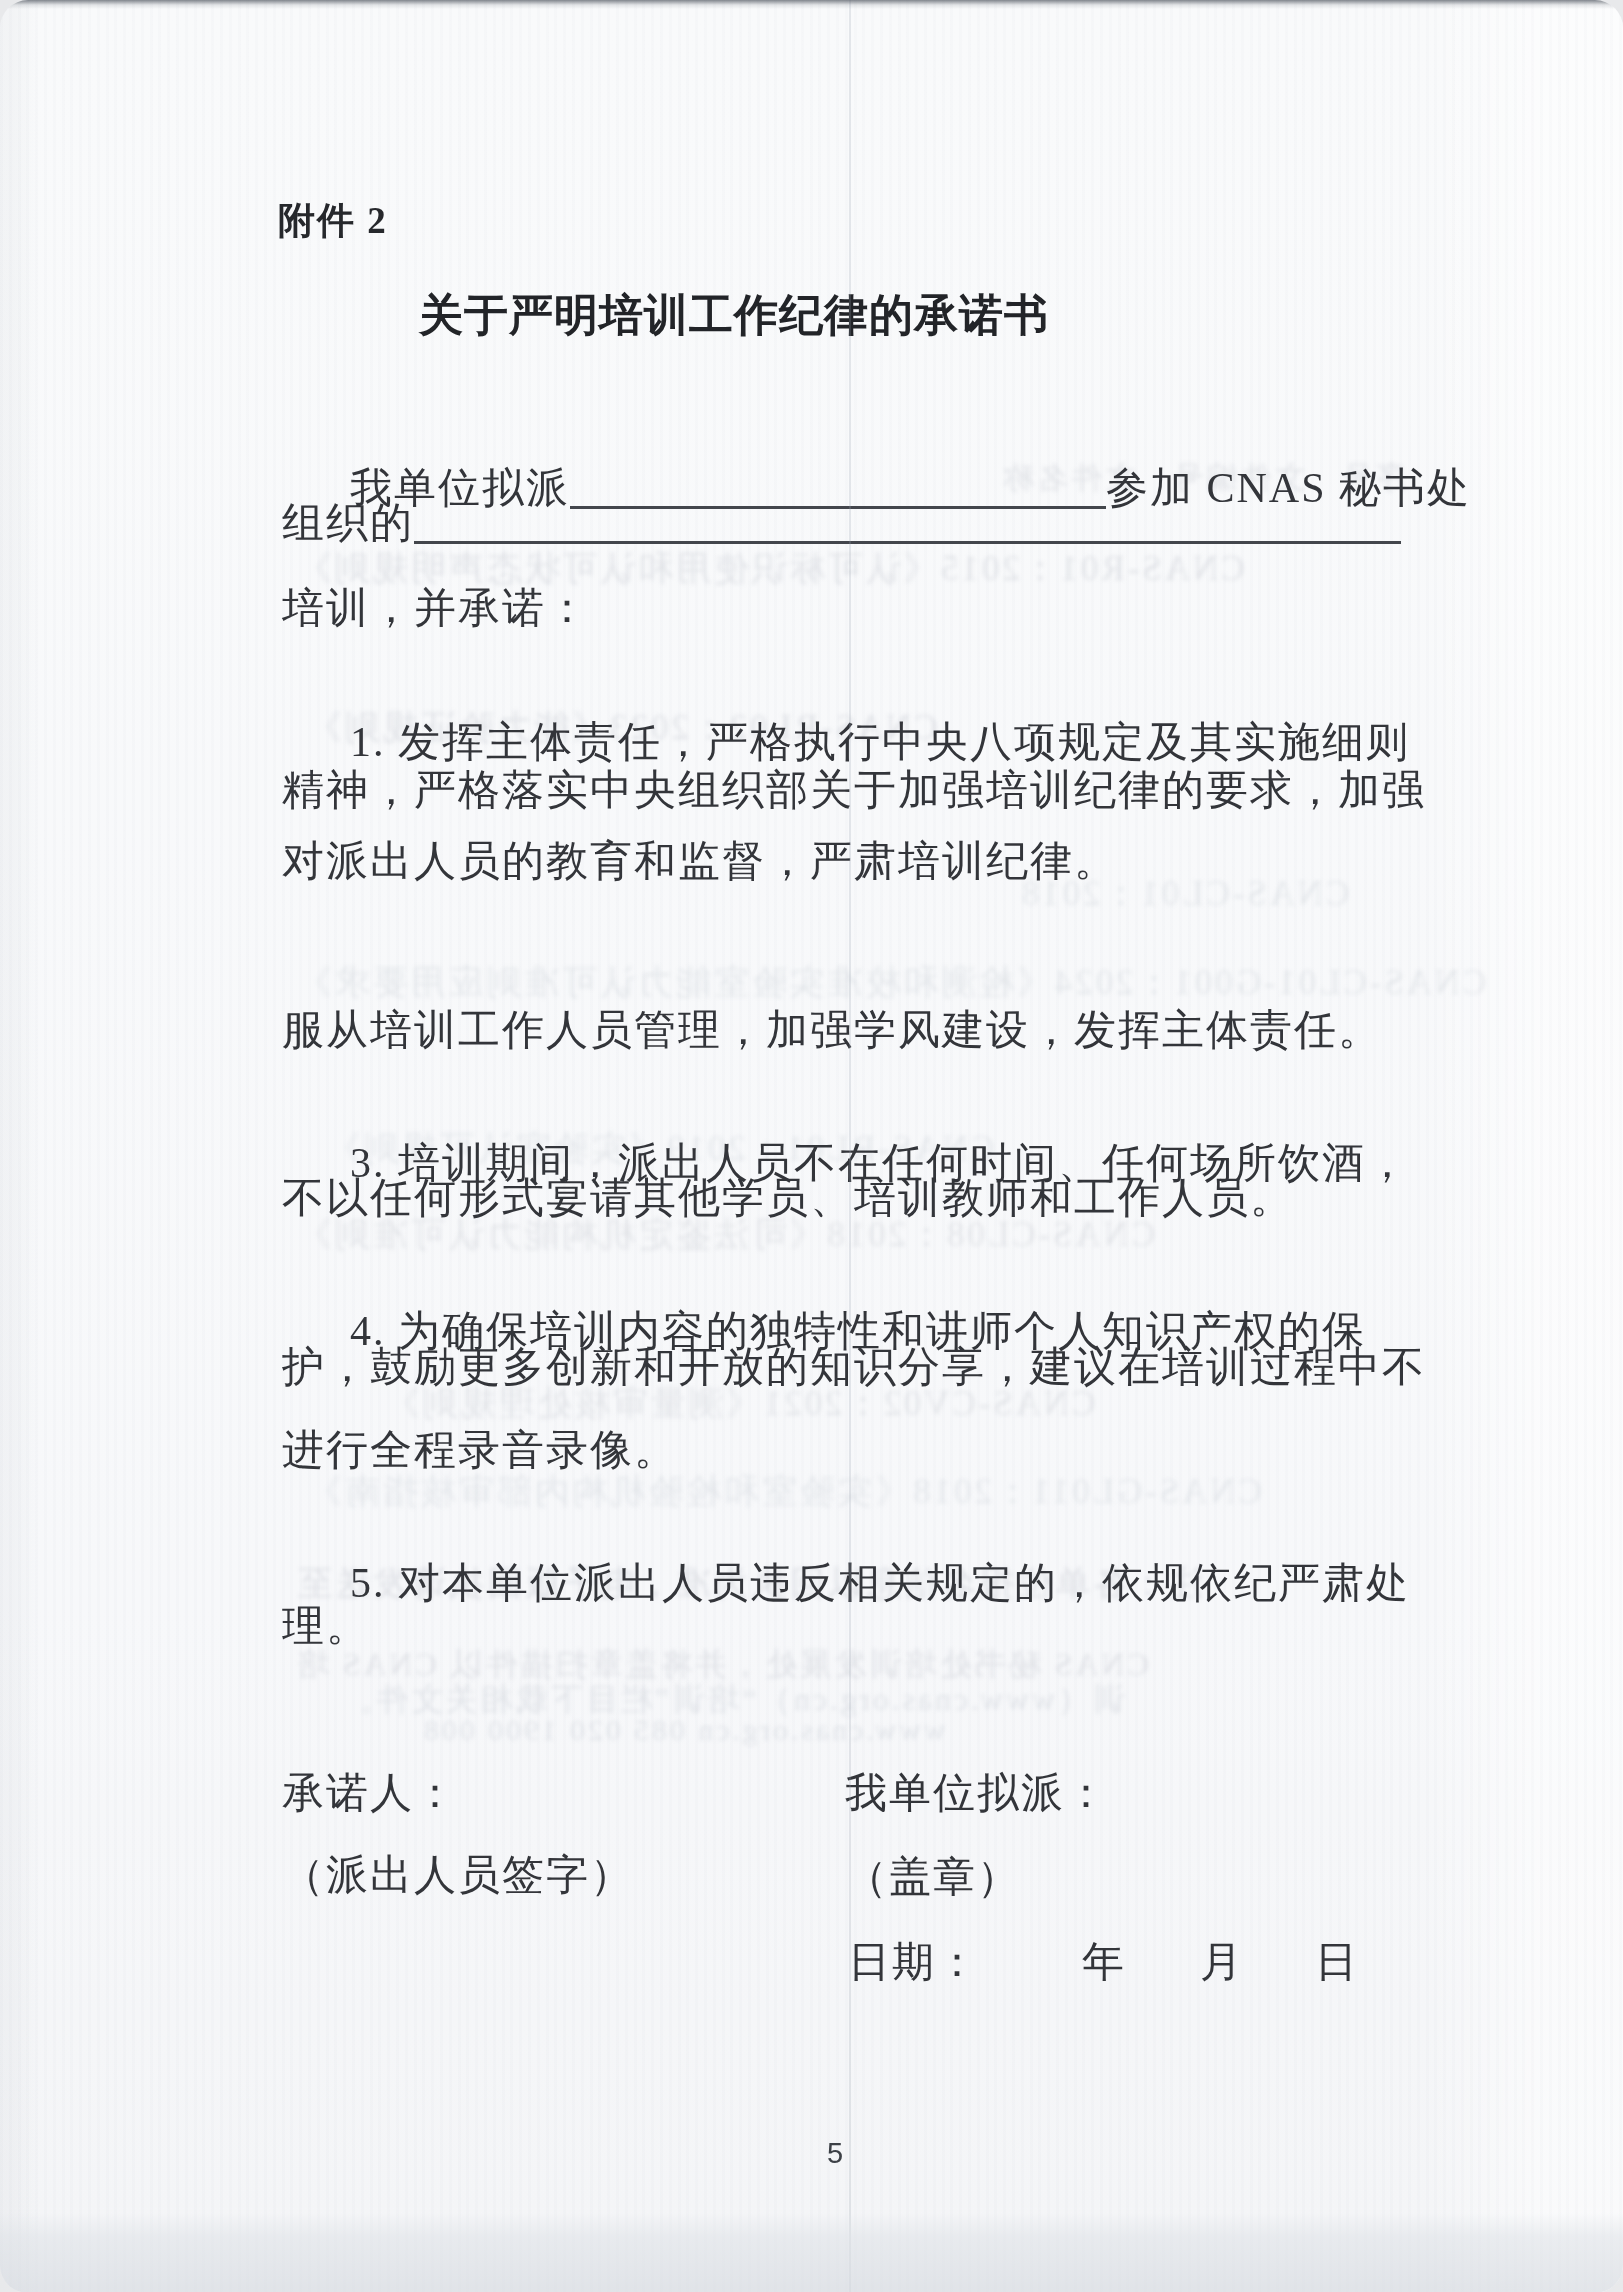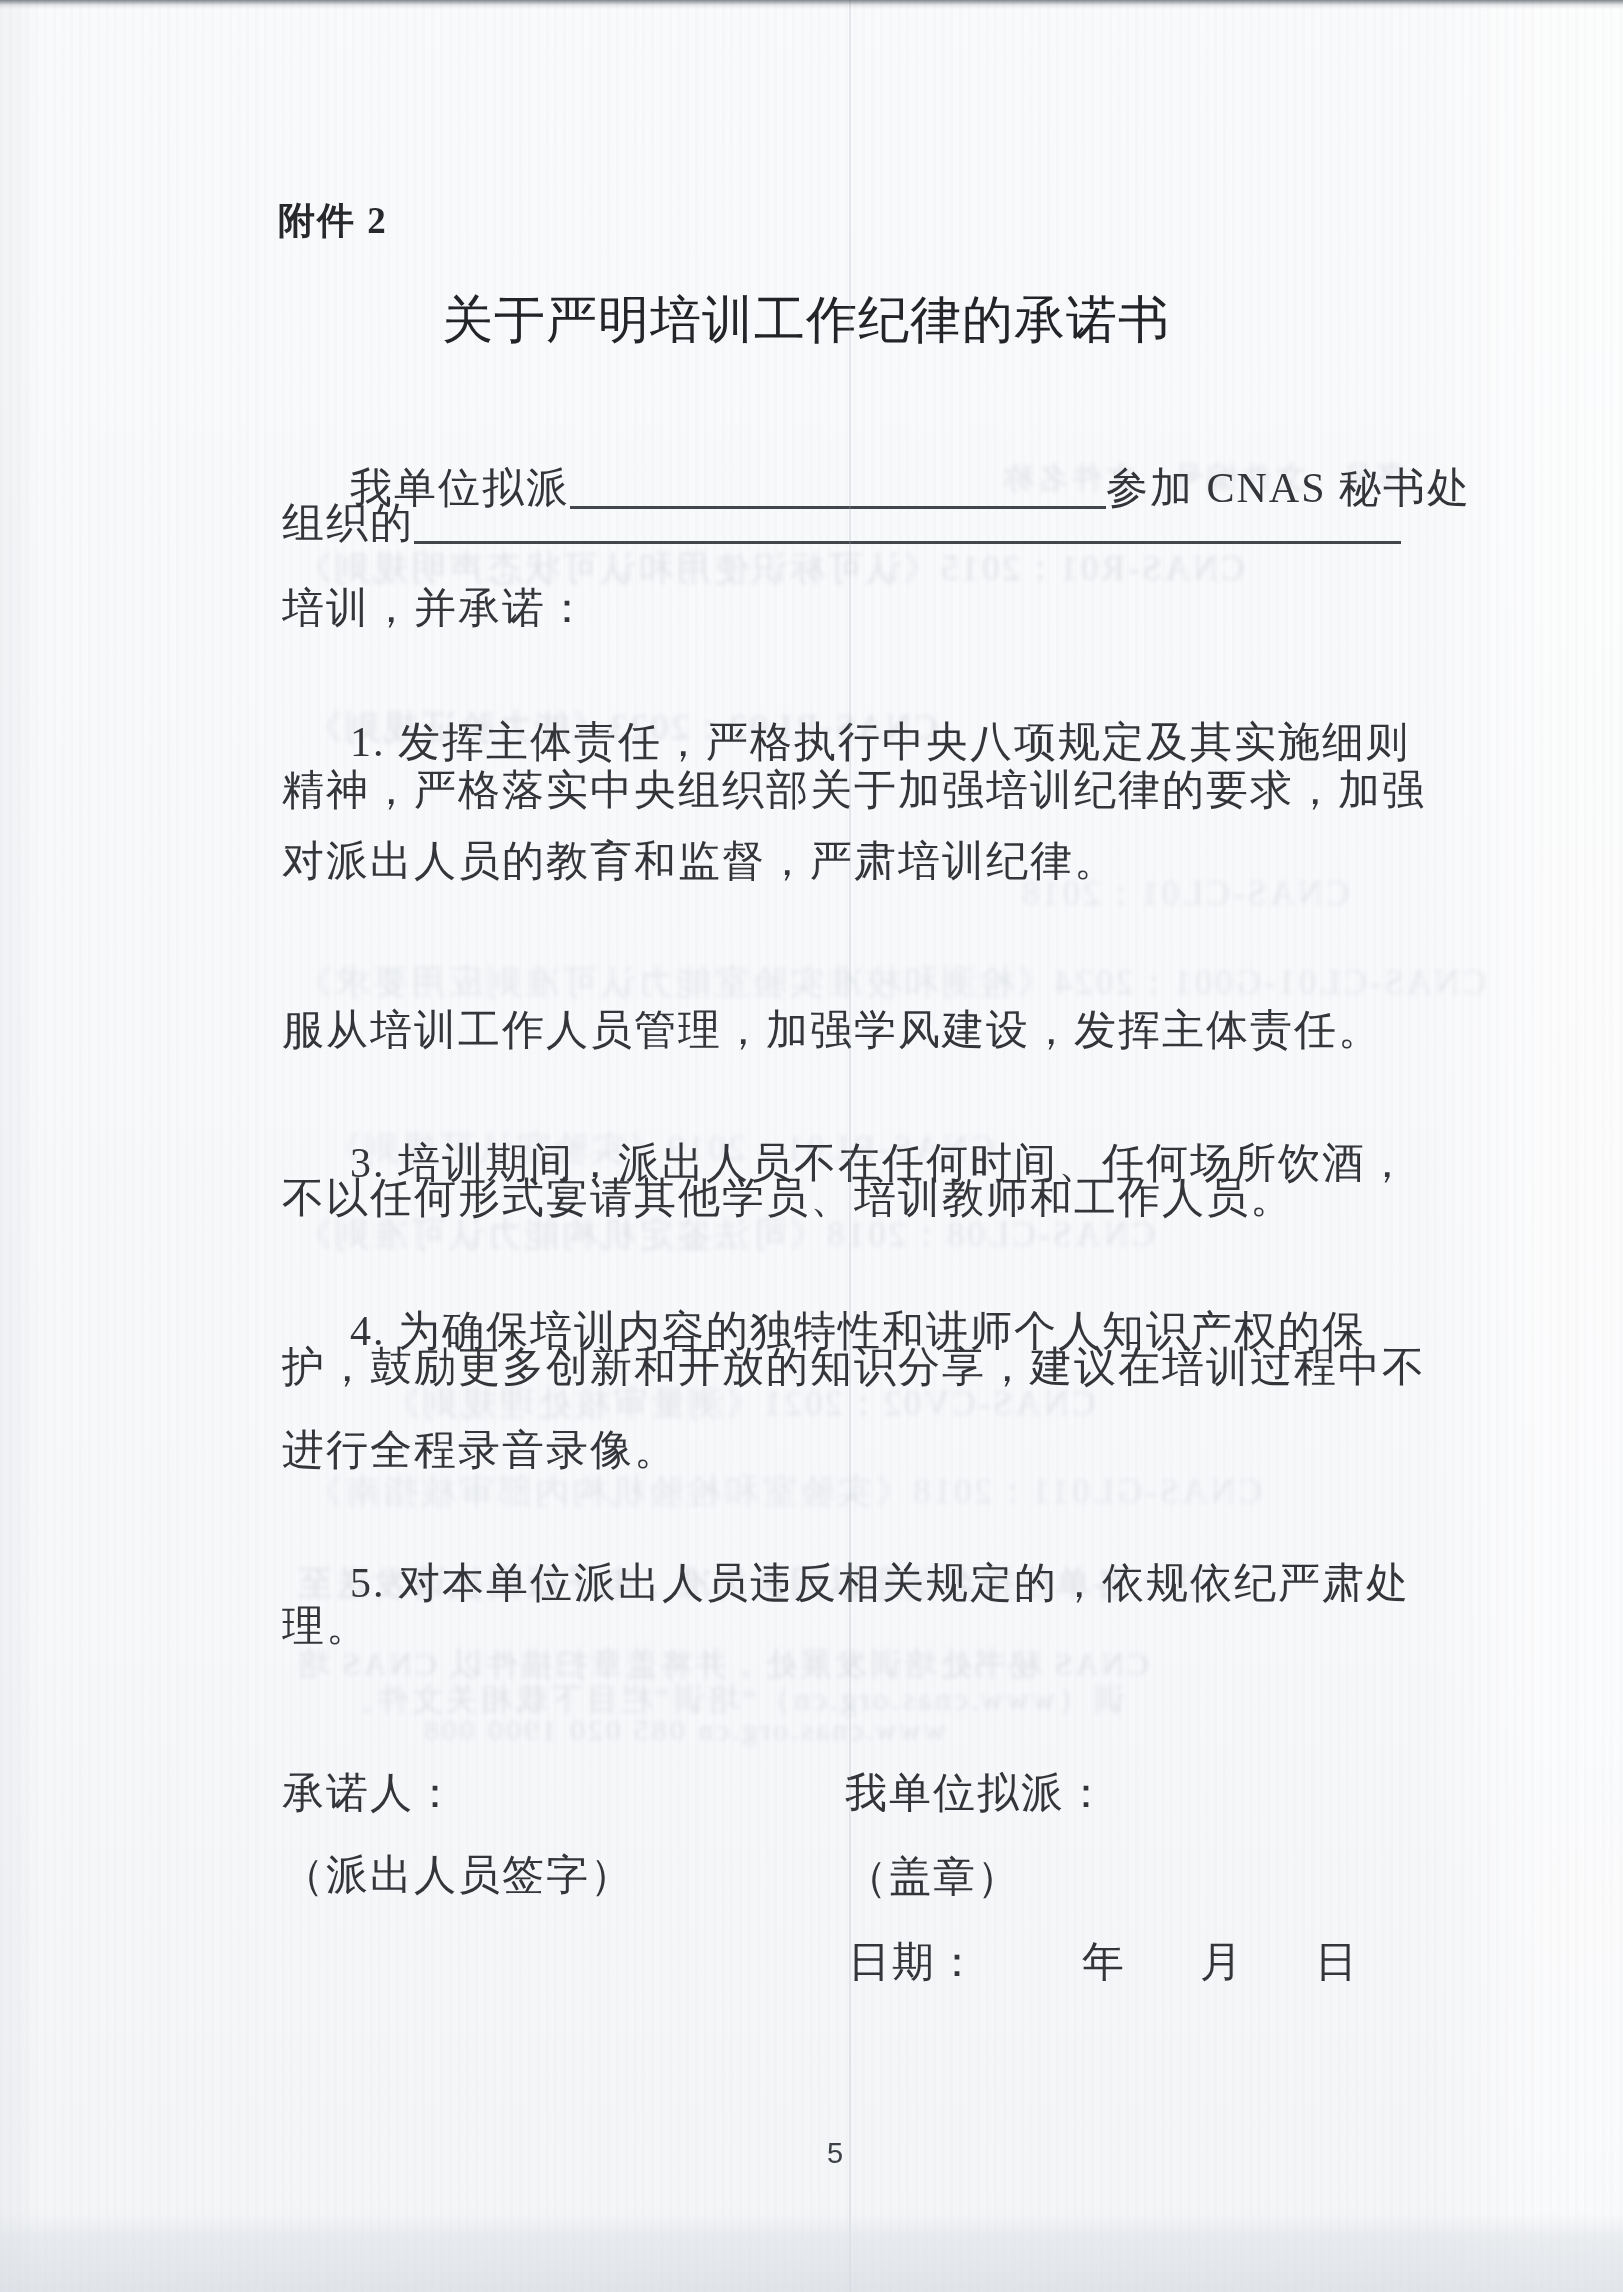--- a/index.html
+++ b/index.html
@@ -4,20 +4,21 @@
 <style>
   html,body{margin:0;padding:0;background:#e8e9eb;}
   .page{
     position:relative;
     width:1623px;height:2293px;
     margin:0 auto;
     background:linear-gradient(180deg,#f9fafb 0%,#f7f8fa 70%,#f4f5f7 97%);
     overflow:hidden;
     font-family:"Liberation Serif","DejaVu Serif",serif;
     color:#33353a;
+    border-radius:28px;
   }
   
   .streaks{
     position:absolute;inset:0;
     background:
       repeating-linear-gradient(90deg,rgba(40,55,90,0.015) 0 2.9px,rgba(0,0,0,0) 2.9px 8.8px),
       linear-gradient(90deg,rgba(120,128,140,0.05) 0 13.7px,rgba(0,0,0,0) 39px),
       linear-gradient(270deg,rgba(255,255,255,0.5) 0 88px,rgba(0,0,0,0) 196px);
   }
   .edge-top{position:absolute;top:0;left:0;width:100%;height:8.8px;
@@ -47,23 +48,23 @@
   .g9{top:1560px;left:294px;color:rgba(110,120,138,0.17);}
   .g10{top:1643px;left:294px;color:rgba(110,120,138,0.16);font-size:32px;}
   .g11{top:1678px;left:338px;color:rgba(110,120,138,0.15);font-size:32px;}
   .g12{top:1713px;left:421px;color:rgba(110,120,138,0.15);font-size:30px;}
   
   .attach{
     position:absolute;left:278px;top:196px;
     font-size:37px;font-weight:600;letter-spacing:2px;color:#26282c;
   }
   .doc-title{
-    position:absolute;left:442px;top:286px;white-space:nowrap;
+    position:absolute;left:419px;top:286px;white-space:nowrap;
     font-family:"Liberation Sans","DejaVu Sans",sans-serif;
-    font-size:51px;font-weight:400;letter-spacing:1px;color:#222428;
+    font-size:44px;font-weight:700;letter-spacing:1px;color:#222428;
   }
   .line{
     position:absolute;left:282px;width:1157px;
     font-size:42px;letter-spacing:2px;line-height:1.18;
     white-space:nowrap;color:#33353a;
   }
   .indent{padding-left:68px;margin-top:48px;}
   .blank{
     display:inline-block;
     border-bottom:3.9px solid #43464c;

